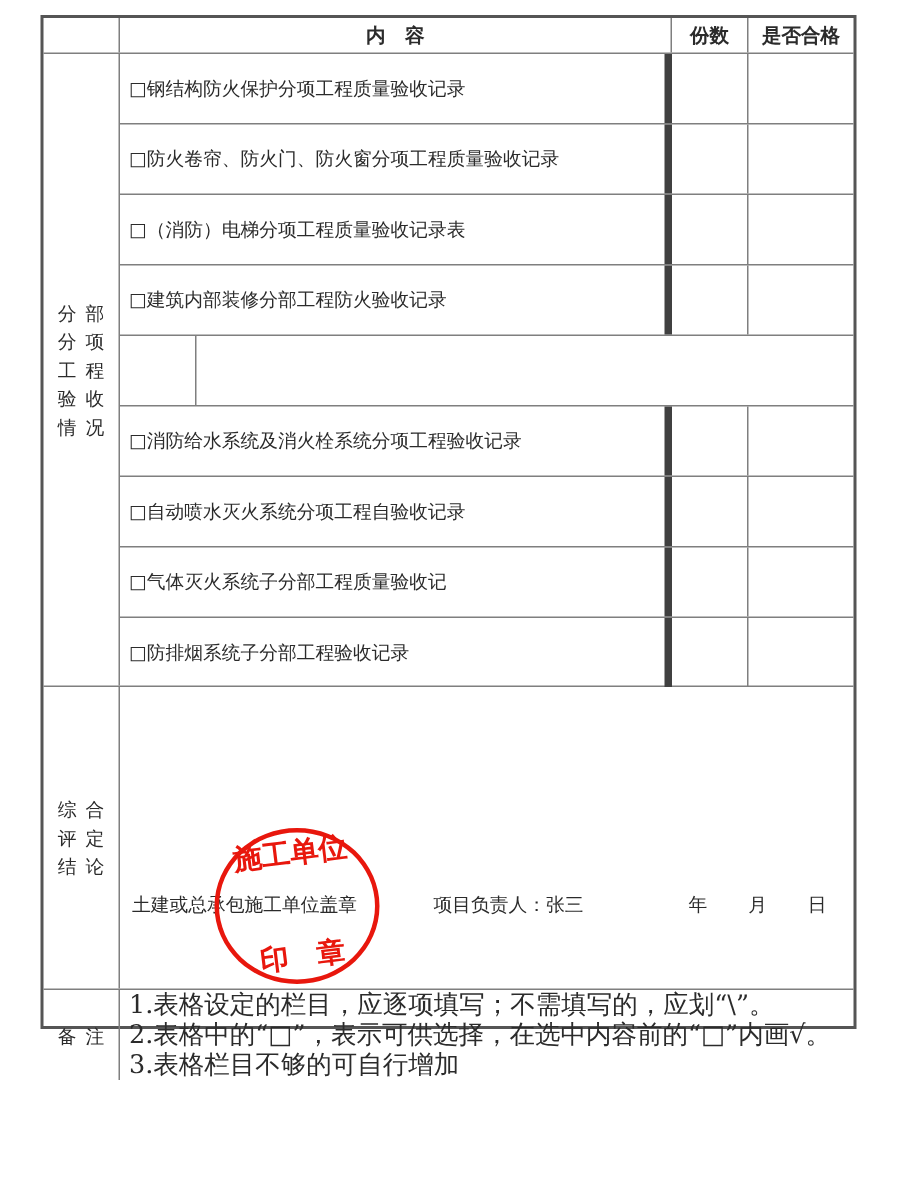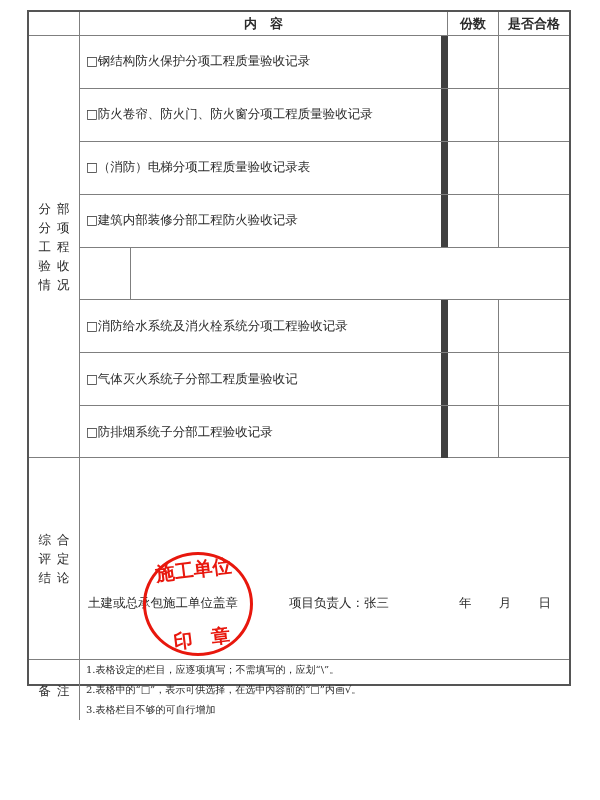--- a/index.html
+++ b/index.html
@@ -26,39 +26,39 @@
   .sec-last{border-bottom:none;flex:1;}
   .labelcol{width:51px;box-sizing:border-box;border-right:1px solid #7f7f7f;
     display:flex;flex-direction:column;align-items:center;justify-content:center;
     font-size:12.5px;line-height:19px;}
   .labelcol span{display:block;letter-spacing:6px;padding-left:6px;text-align:right;}
   
   .s1rows{flex:1;display:flex;flex-direction:column;height:422px;}
   .crow{display:flex;flex:1;border-bottom:1px solid #7f7f7f;box-sizing:border-box;}
   .crow:last-child{border-bottom:none;}
   .cell{box-sizing:border-box;}
-  .cell.content{width:368px;border-right:7px solid #404040;display:flex;align-items:center;
+  .cell.content{width:368px;border-right:5px solid #404040;display:flex;align-items:center;
     padding-left:6px;font-size:12.5px;}
   .cell.copies{width:51px;border-right:1px solid #7f7f7f;}
   .cell.qualified{flex:1;}
   
   .sec2{height:202px;min-height:202px;}
   .sec2-content{flex:1;position:relative;padding:6px 8px;font-size:12.5px;line-height:17.5px;box-sizing:border-box;}
   .sig-row{position:absolute;left:8px;right:8px;top:136px;height:20px;font-size:12.5px;}
   .sig-left{position:absolute;left:0;top:0;}
   .sig-mid{position:absolute;left:201px;top:0;}
   .sig-right{position:absolute;left:371px;top:0;width:92px;display:flex;justify-content:space-between;}
   .stamp{position:absolute;left:63px;top:94px;width:104px;height:98px;border:3px solid #e8170d;
     border-radius:50%;display:flex;align-items:center;justify-content:center;}
   .stamp-text{transform:rotate(-7deg);color:#e8170d;font-weight:bold;
     font-family:"DejaVu Sans","Liberation Sans",sans-serif;
     font-size:19px;line-height:23px;text-align:center;white-space:pre;}
   
   .sec3-content{flex:1;display:flex;flex-direction:column;justify-content:center;
-    padding-left:6px;font-size:10px;line-height:20px;box-sizing:border-box;}
+    padding-left:6px;font-size:17px;line-height:20px;box-sizing:border-box;}
 </style>
 </head>
 <body>
 
 <div class="page">
   <div class="tbl">
 
     <div class="hrow">
       <div class="hcell hc-label"></div>
       <div class="hcell hc-content">内　容</div>
@@ -94,20 +94,25 @@
             <div class="cell content">□建筑内部装修分部工程防火验收记录</div>
             <div class="cell copies"></div>
             <div class="cell qualified"></div>
           </div>
           <div class="crow">
             <div class="cell copies"></div>
             <div class="cell qualified"></div>
           </div>
           <div class="crow">
             <div class="cell content">□消防给水系统及消火栓系统分项工程验收记录</div>
+            <div class="cell copies"></div>
+            <div class="cell qualified"></div>
+          </div>
+          <div class="crow">
+            <div class="cell content">□自动喷水灭火系统分项工程自验收记录</div>
             <div class="cell copies"></div>
             <div class="cell qualified"></div>
           </div>
           <div class="crow">
             <div class="cell content">□气体灭火系统子分部工程质量验收记</div>
             <div class="cell copies"></div>
             <div class="cell qualified"></div>
           </div>
           <div class="crow">
             <div class="cell content">□防排烟系统子分部工程验收记录</div>

